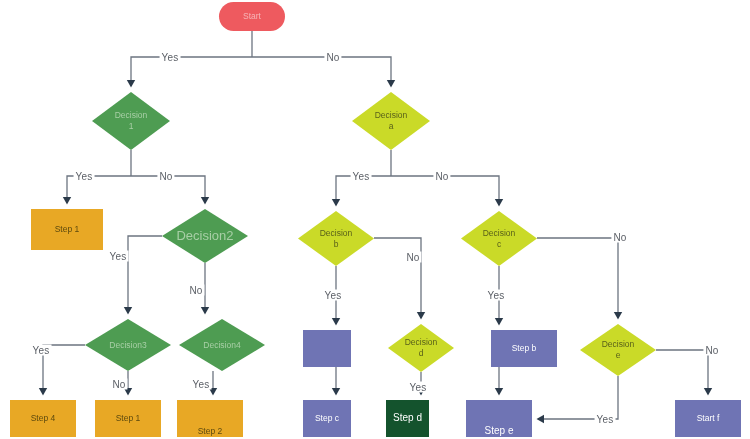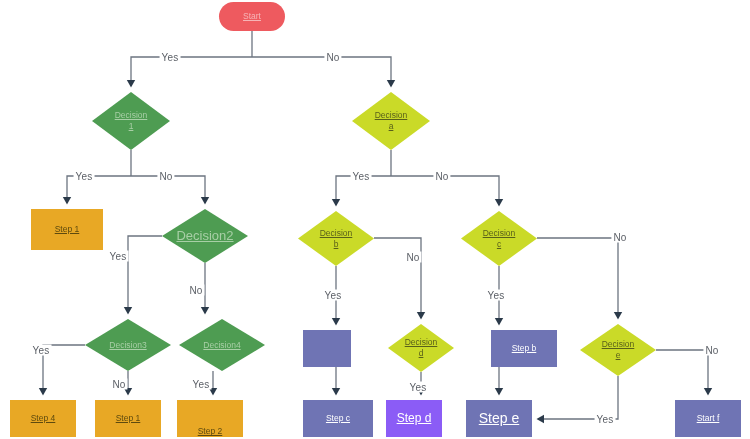--- a/index.html
+++ b/index.html
@@ -25,21 +25,20 @@
     height: 439px;
   }
   .node {
     position: absolute;
     box-sizing: border-box;
     display: flex;
     align-items: center;
     justify-content: center;
     text-align: center;
     line-height: 1.25;
-    text-decoration: underline;
   }
   .node-label {
     display: block;
     width: 100%;
     white-space: pre-line;
   }
   .shape-terminator {
     border-radius: 16px;
   }
   .shape-process {
@@ -177,27 +176,27 @@
 d</span>
       </div>
       <div class="node shape-process" style="left: 466px; top: 330px; width: 66px; height: 37px; font-size: 8.5px; color: rgb(255, 255, 255); background: rgb(111, 116, 180); margin-left: 25px;">
         <span class="node-label">Step b</span>
       </div>
       <div class="node shape-decision" style="left: 580px; top: 324px; width: 76px; height: 52px; font-size: 8.5px; color: rgb(89, 96, 26);">
         <div class="diamond-bg" style="background: rgb(202, 218, 40);"></div>
         <span class="node-label">Decision
 e</span>
       </div>
-      <div class="node shape-process" style="left: 303px; top: 400px; width: 70px; height: 37px; font-size: 8.5px; color: rgb(255, 255, 255); background: rgb(111, 116, 180);">
+      <div class="node shape-process" style="left: 303px; top: 400px; width: 48px; height: 37px; font-size: 8.5px; color: rgb(255, 255, 255); background: rgb(111, 116, 180);">
         <span class="node-label">Step c</span>
       </div>
-      <div class="node shape-process" style="left: 386px; top: 400px; width: 56px; height: 37px; font-size: 12px; color: rgb(255, 255, 255); background: #8b5cf6;">
+      <div class="node shape-process" style="left: 386px; top: 400px; width: 43px; height: 37px; font-size: 10px; color: rgb(255, 255, 255); background: #14532d;">
         <span class="node-label">Step d</span>
       </div>
-      <div class="node shape-process" style="left: 466px; top: 400px; width: 66px; height: 37px; font-size: 14px; color: rgb(255, 255, 255); background: rgb(111, 116, 180);">
+      <div class="node shape-process" style="left: 466px; top: 400px; width: 66px; height: 37px; font-size: 10px; color: rgb(255, 255, 255); background: rgb(111, 116, 180); align-items: flex-end;">
         <span class="node-label">Step e</span>
       </div>
       <div class="node shape-process" style="left: 675px; top: 400px; width: 66px; height: 37px; font-size: 8.5px; color: rgb(255, 255, 255); background: rgb(111, 116, 180);">
         <span class="node-label">Start f</span>
       </div>
     </div>
   <div id="labels-layer">
       <span class="edge-label" style="left: 170px; top: 57px; color: rgb(91, 95, 102);">Yes</span>
       <span class="edge-label" style="left: 333px; top: 57px; color: rgb(91, 95, 102);">No</span>
       <span class="edge-label" style="left: 84px; top: 176px; color: rgb(91, 95, 102);">Yes</span>

